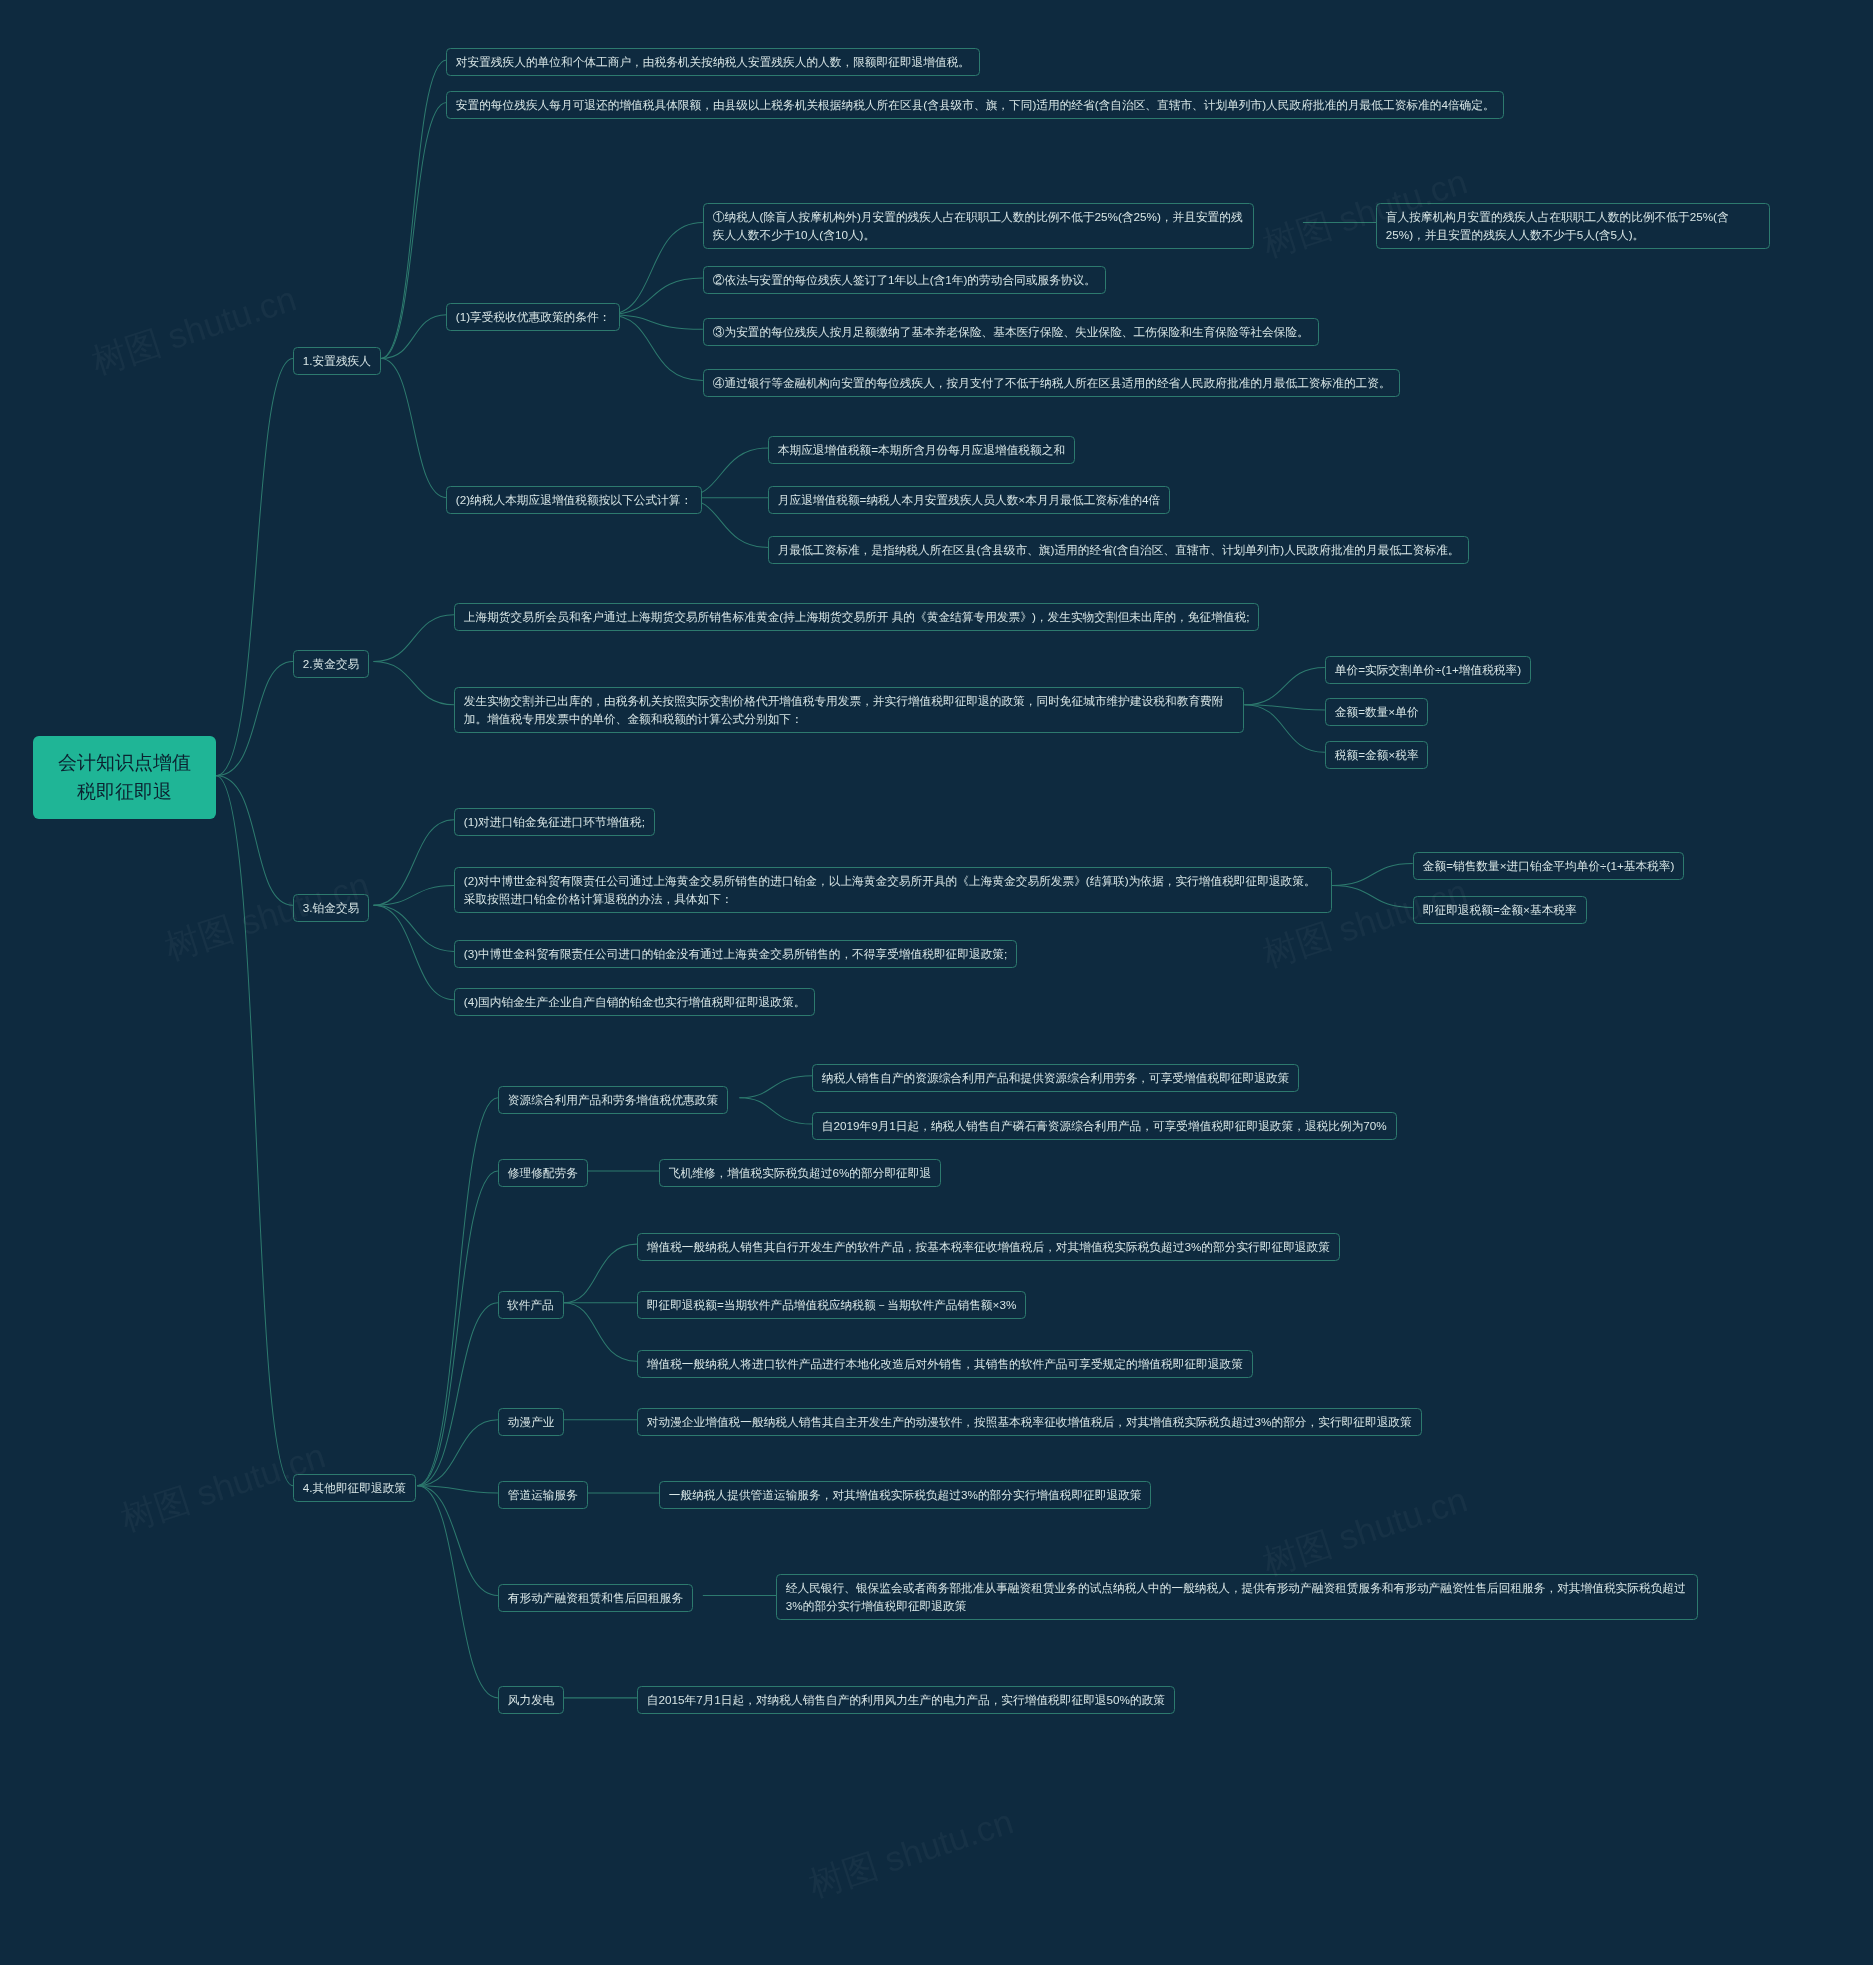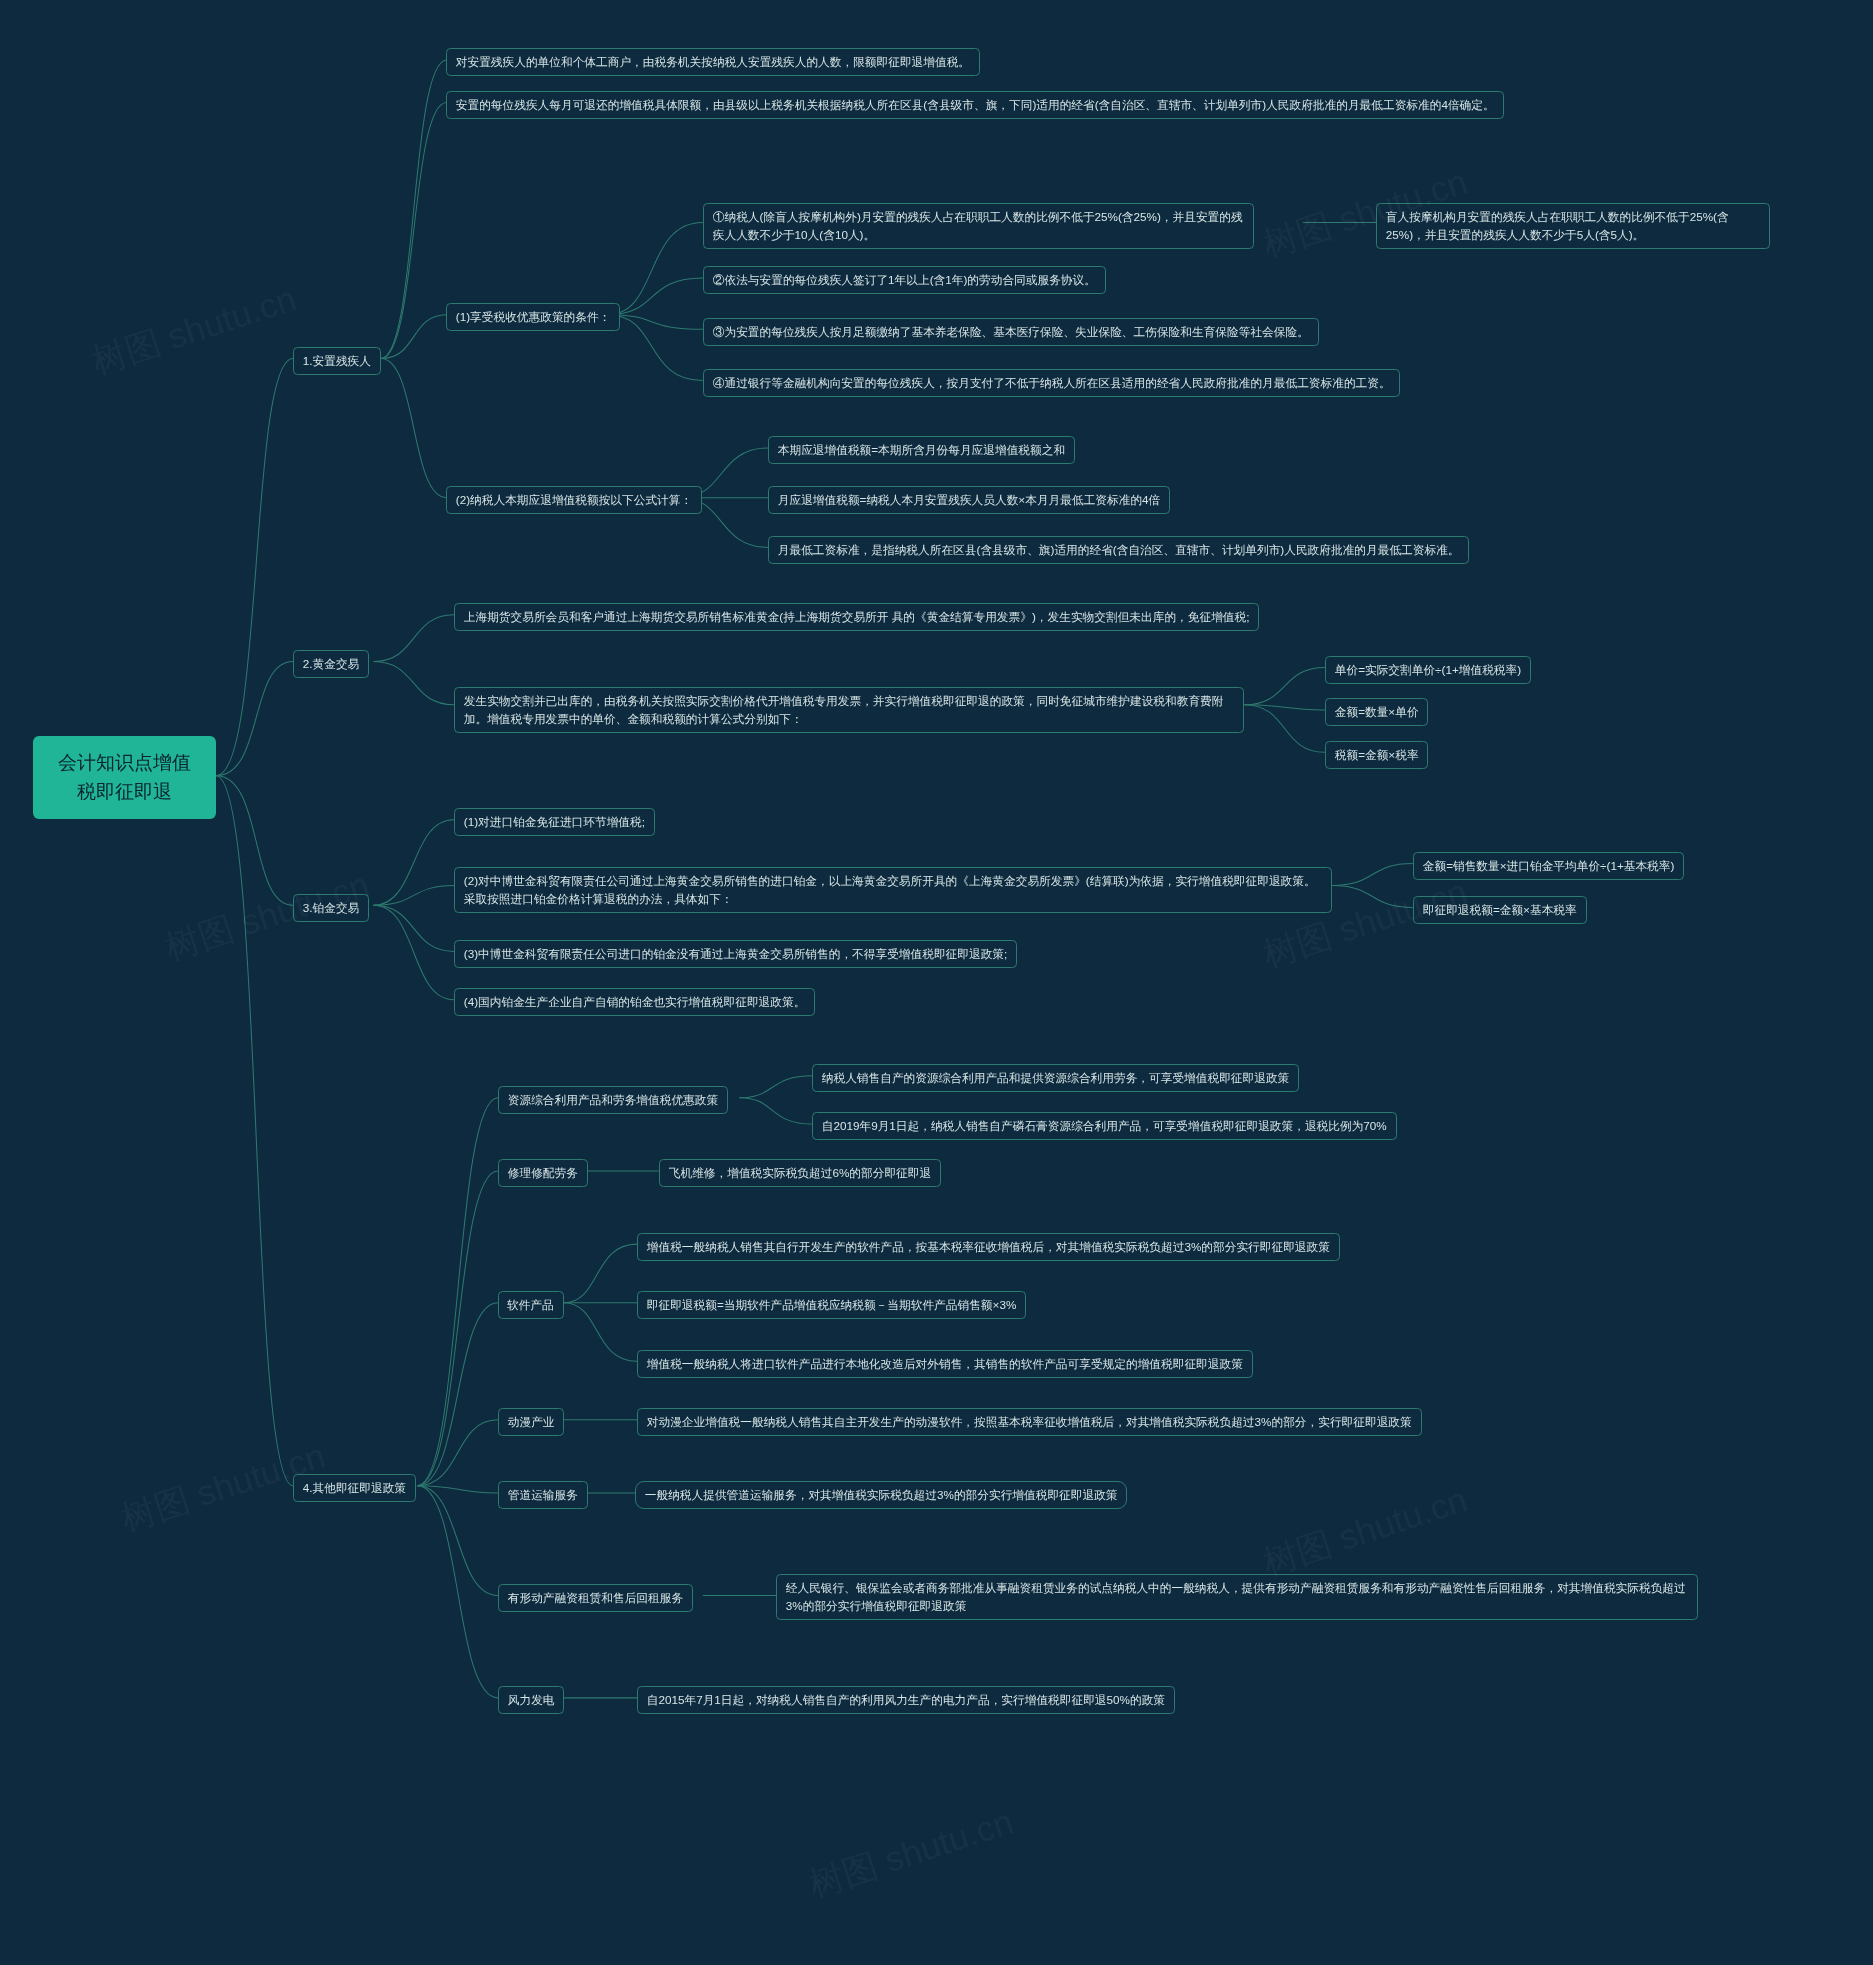--- a/index.html
+++ b/index.html
@@ -169,21 +169,21 @@
 
 <div class="node" style="left:498px; top:1291px;padding-left:8px;">软件产品</div>
 <div class="node" style="left:637px; top:1233px;">增值税一般纳税人销售其自行开发生产的软件产品，按基本税率征收增值税后，对其增值税实际税负超过3%的部分实行即征即退政策</div>
 <div class="node" style="left:637px; top:1291px;">即征即退税额=当期软件产品增值税应纳税额－当期软件产品销售额×3%</div>
 <div class="node" style="left:637px; top:1350px;">增值税一般纳税人将进口软件产品进行本地化改造后对外销售，其销售的软件产品可享受规定的增值税即征即退政策</div>
 
 <div class="node" style="left:498px; top:1408px;">动漫产业</div>
 <div class="node" style="left:637px; top:1408px;">对动漫企业增值税一般纳税人销售其自主开发生产的动漫软件，按照基本税率征收增值税后，对其增值税实际税负超过3%的部分，实行即征即退政策</div>
 
 <div class="node" style="left:498px; top:1481px;">管道运输服务</div>
-<div class="node" style="left:635px; top:1481px;border-radius:9px;">一般纳税人提供管道运输服务，对其增值税实际税负超过3%的部分实行增值税即征即退政策</div>
+<div class="node" style="left:659px; top:1481px;">一般纳税人提供管道运输服务，对其增值税实际税负超过3%的部分实行增值税即征即退政策</div>
 
 <div class="node" style="left:498px; top:1584px;">有形动产融资租赁和售后回租服务</div>
 <div class="node wrap" style="left:776px; top:1574px; width:922px;">经人民银行、银保监会或者商务部批准从事融资租赁业务的试点纳税人中的一般纳税人，提供有形动产融资租赁服务和有形动产融资性售后回租服务，对其增值税实际税负超过3%的部分实行增值税即征即退政策</div>
 
 <div class="node" style="left:498px; top:1686px;">风力发电</div>
 <div class="node" style="left:637px; top:1686px;">自2015年7月1日起，对纳税人销售自产的利用风力生产的电力产品，实行增值税即征即退50%的政策</div>
 
 <div class="watermark" style="left:88px; top:307px;">树图 shutu.cn</div>
 <div class="watermark" style="left:1259px; top:190px;">树图 shutu.cn</div>
 <div class="watermark" style="left:161px; top:893px;">树图 shutu.cn</div>

